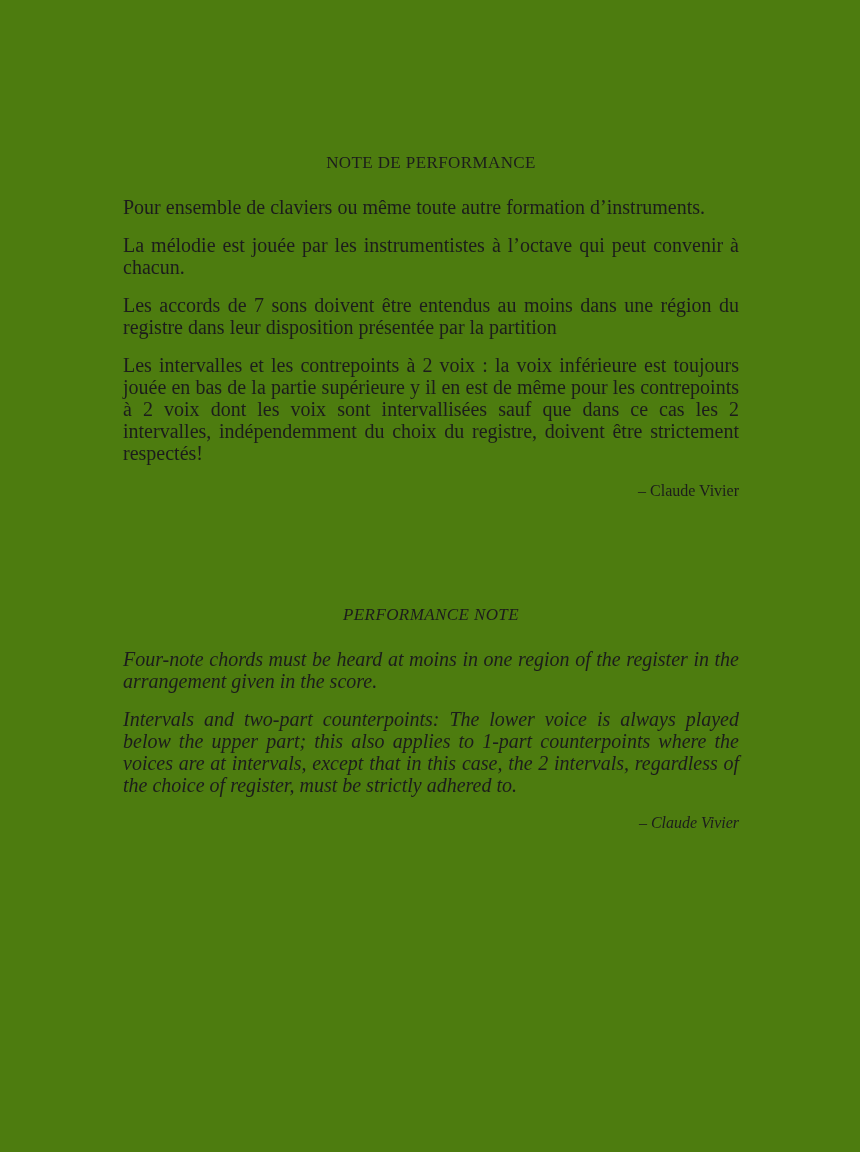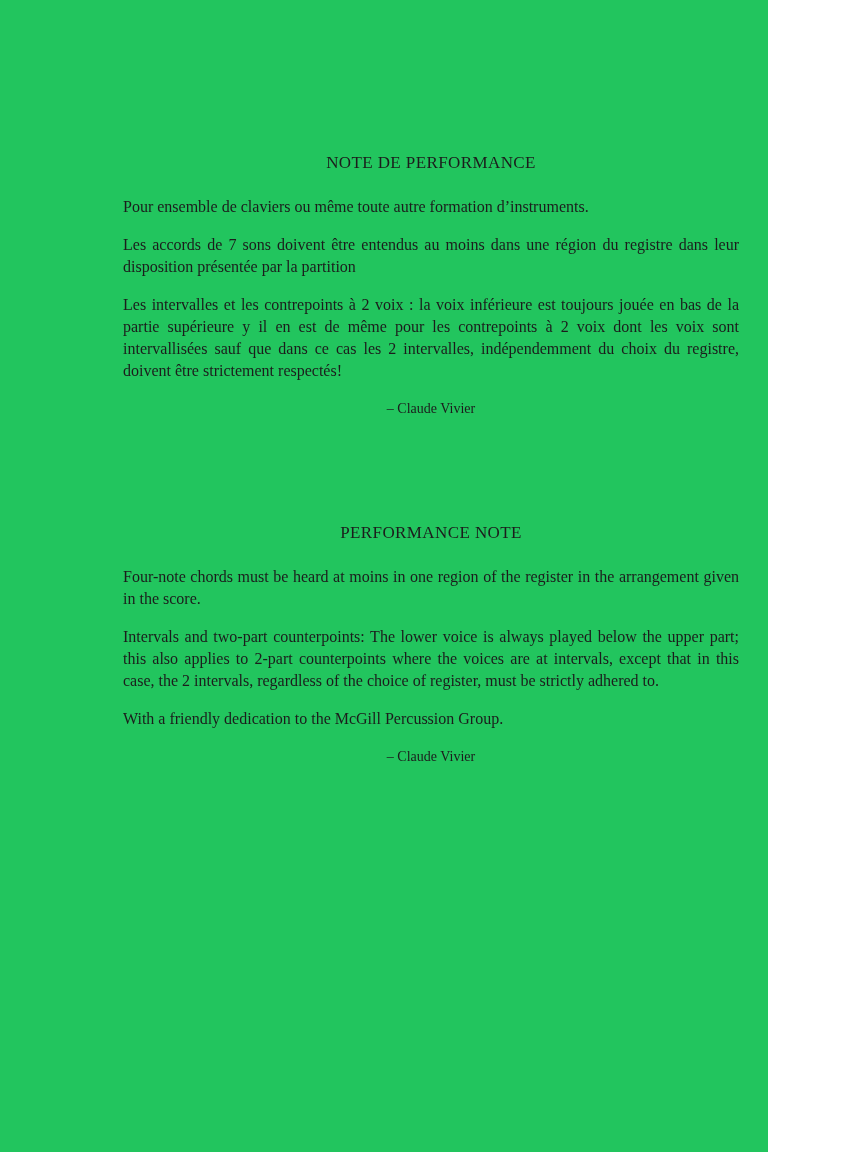--- a/index.html
+++ b/index.html
@@ -9,67 +9,68 @@
   }
   body {
     width: 864px;
     height: 1152px;
     font-family: "Liberation Serif", serif;
     color: #1c1c1c;
     -webkit-font-smoothing: antialiased;
   }
   .page {
     box-sizing: border-box;
-    width: 768px;
+    width: 860px;
     height: 1152px;
     padding: 152px 125px 0 123px;
-    background: #22c55e;
+    background: #4d7c0f;
     overflow: hidden;
   }
   .note-section {
     width: 616px;
   }
   .note-section.second {
     margin-top: 102px;
+    font-style: italic;
   }
   .note-title {
     font-size: 17px;
     line-height: 22px;
     font-weight: normal;
     text-align: center;
     letter-spacing: 0.4px;
     margin: 0 0 22px 0;
   }
   .para {
-    font-size: 16px;
+    font-size: 20px;
     line-height: 22px;
     text-align: justify;
     margin: 0 0 16px 0;
   }
   .signature {
-    font-size: 14px;
+    font-size: 16px;
     line-height: 22px;
-    text-align: center;
+    text-align: right;
     margin: 0;
   }
 </style>
 </head>
 <body>
 
 <div class="page">
 
   <section class="note-section">
     <h1 class="note-title">NOTE DE PERFORMANCE</h1>
     <p class="para">Pour ensemble de claviers ou même toute autre formation d’instruments.</p>
+    <p class="para">La mélodie est jouée par les instrumentistes à l’octave qui peut convenir à chacun.</p>
     <p class="para">Les accords de 7 sons doivent être entendus au moins dans une région du registre dans leur disposition présentée par la partition</p>
     <p class="para">Les intervalles et les contrepoints à 2 voix : la voix inférieure est toujours jouée en bas de la partie supérieure y il en est de même pour les contrepoints à 2 voix dont les voix sont intervallisées sauf que dans ce cas les 2 intervalles, indépendemment du choix du registre, doivent être strictement respectés!</p>
     <p class="signature">– Claude Vivier</p>
   </section>
 
   <section class="note-section second">
     <h1 class="note-title">PERFORMANCE NOTE</h1>
     <p class="para">Four-note chords must be heard at moins in one region of the register in the arrangement given in the score.</p>
-    <p class="para">Intervals and two-part counterpoints: The lower voice is always played below the upper part; this also applies to 2-part counterpoints where the voices are at intervals, except that in this case, the 2 intervals, regardless of the choice of register, must be strictly adhered to.</p>
-    <p class="para">With a friendly dedication to the McGill Percussion Group.</p>
+    <p class="para">Intervals and two-part counterpoints: The lower voice is always played below the upper part; this also applies to 1-part counterpoints where the voices are at intervals, except that in this case, the 2 intervals, regardless of the choice of register, must be strictly adhered to.</p>
     <p class="signature">– Claude Vivier</p>
   </section>
 
 </div>
 
 </body></html>

